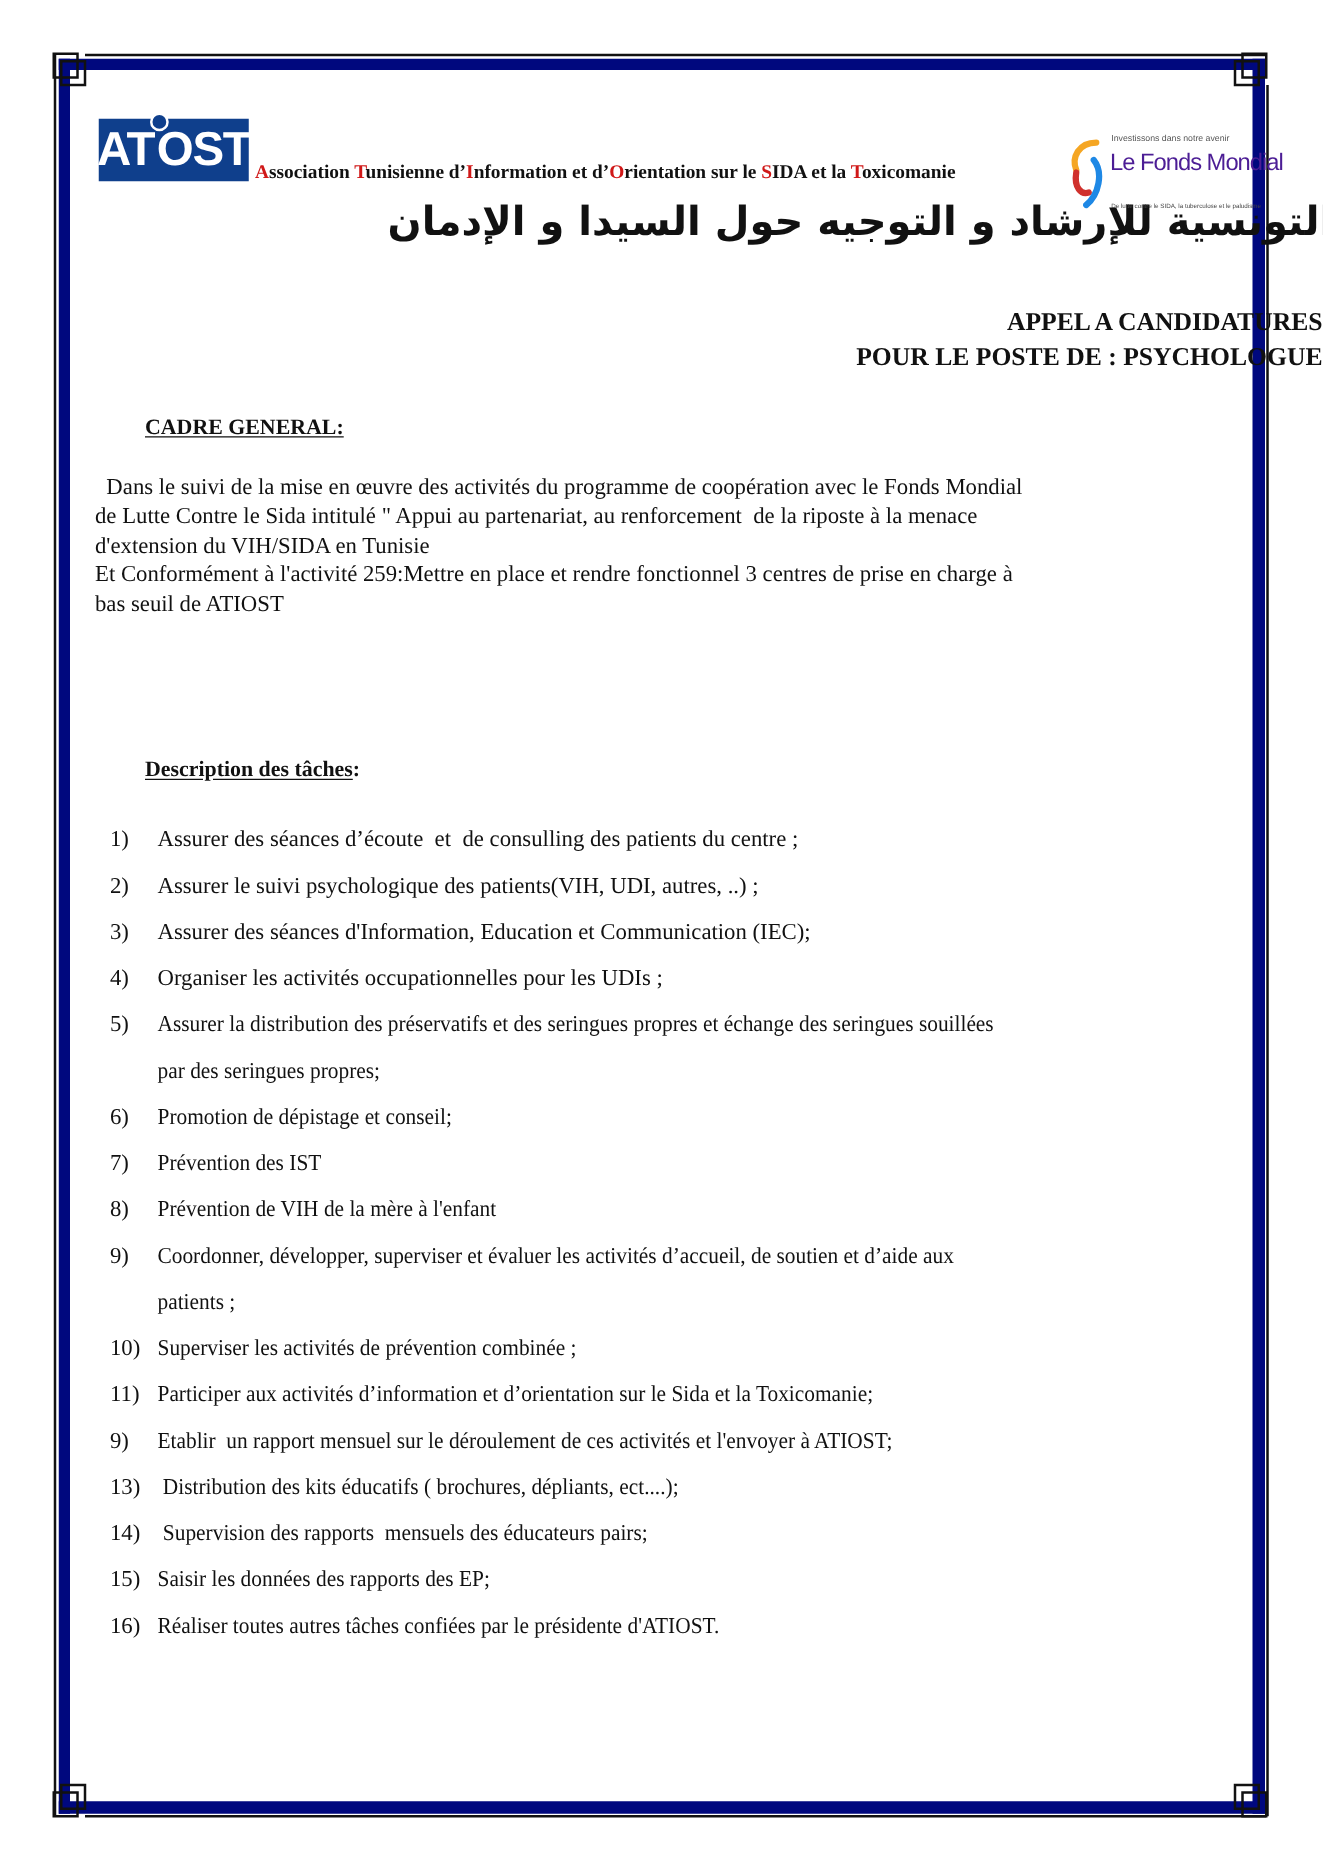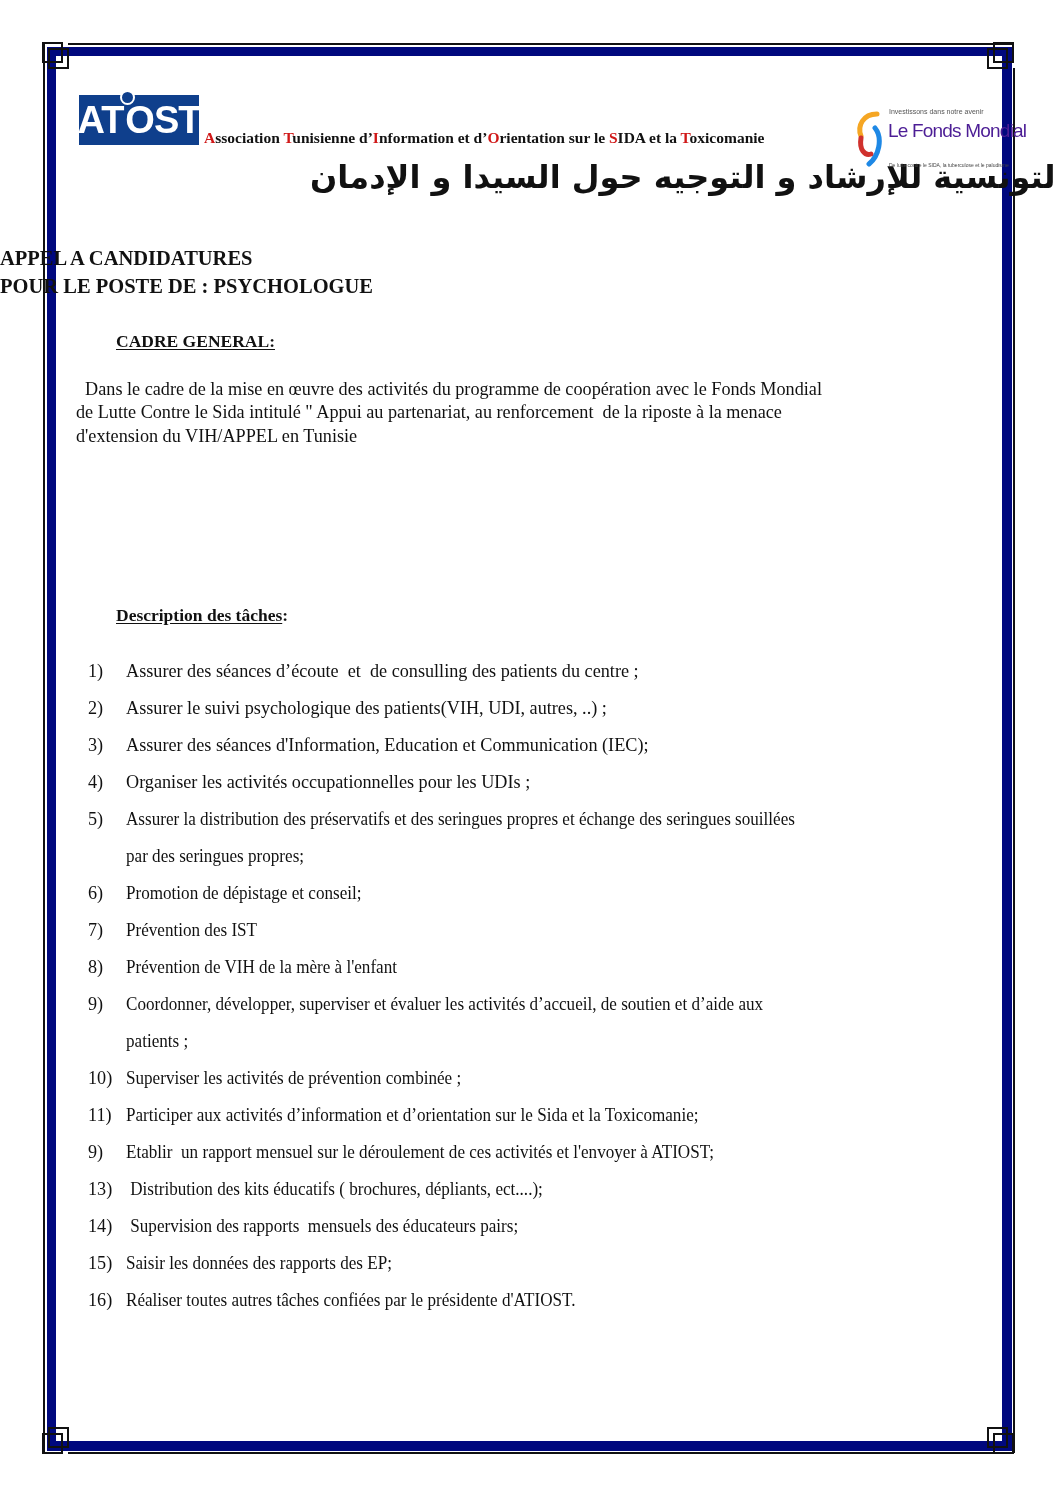--- a/index.html
+++ b/index.html
@@ -29,21 +29,21 @@
   .fm-logo { position:absolute; left:855px; top:100px; width:130px; height:80px; }
   .fm-swirl { position:absolute; left:0; top:8px; width:28px; height:62px; }
   .fm-tag { position:absolute; left:34px; top:8px; font-family:"Liberation Sans", sans-serif;
             font-size:7px; color:#555; white-space:nowrap; }
   .fm-name { position:absolute; left:33px; top:20px; font-family:"Liberation Sans", sans-serif;
              font-size:19px; color:#4c1d95; letter-spacing:-0.8px; white-space:nowrap; }
   .fm-sub { position:absolute; left:34px; top:62px; font-family:"Liberation Sans", sans-serif;
             font-size:5px; color:#444; white-space:nowrap; }
 
   
-  .title { position:absolute; left:0; width:1058px; text-align:left; font-weight:bold;
+  .title { position:absolute; left:0; width:1058px; text-align:right; font-weight:bold;
            font-size:20.5px; line-height:1; }
   .t1 { top:248px; } .t2 { top:276px; }
 
   .section-h { position:absolute; left:76px; font-weight:bold; font-size:17.5px;
                text-decoration:underline; text-underline-offset:2px;margin-left:40px; }
   .h1 { top:331px; }
   .h2 { top:605px; }
 
   .para { position:absolute; left:76px; top:378px; width:900px; font-size:18.2px; line-height:23.4px; }
   .para div { white-space:nowrap; }
@@ -100,23 +100,25 @@
   <div class="fm-tag">Investissons dans notre avenir</div>
   <div class="fm-name">Le Fonds Mondial</div>
   <div class="fm-sub">De lutte contre le SIDA, la tuberculose et le paludisme</div>
 </div>
 
 <div class="title t1">APPEL A CANDIDATURES</div>
 <div class="title t2">POUR LE POSTE DE : PSYCHOLOGUE</div>
 
 <div class="section-h h1">CADRE GENERAL:</div>
 <div class="para">
-  <div style="white-space:pre;">  Dans le cadre de la mise en œuvre des activités du programme de coopération avec le Fonds Mondial</div>
+  <div style="white-space:pre;">  Dans le suivi de la mise en œuvre des activités du programme de coopération avec le Fonds Mondial</div>
   <div style="white-space:pre;">de Lutte Contre le Sida intitulé " Appui au partenariat, au renforcement  de la riposte à la menace</div>
-  <div>d'extension du VIH/APPEL en Tunisie</div>
+  <div>d'extension du VIH/SIDA en Tunisie</div>
+  <div>Et Conformément à l'activité 259:Mettre en place et rendre fonctionnel 3 centres de prise en charge à</div>
+  <div>bas seuil de ATIOST</div>
 </div>
 
 <div class="section-h h2" style="text-decoration:none;text-align:right;">
   <span style="text-decoration:underline; text-underline-offset:2px;">Description des tâches</span><span>:</span>
 </div>
 
 <div class="tasks">
   <div class="task" style="top:0px;">
       <span class="num">1)</span>
       <span class="txt" style="white-space:pre;">Assurer des séances d’écoute  et  de consulling des patients du centre ;</span>

